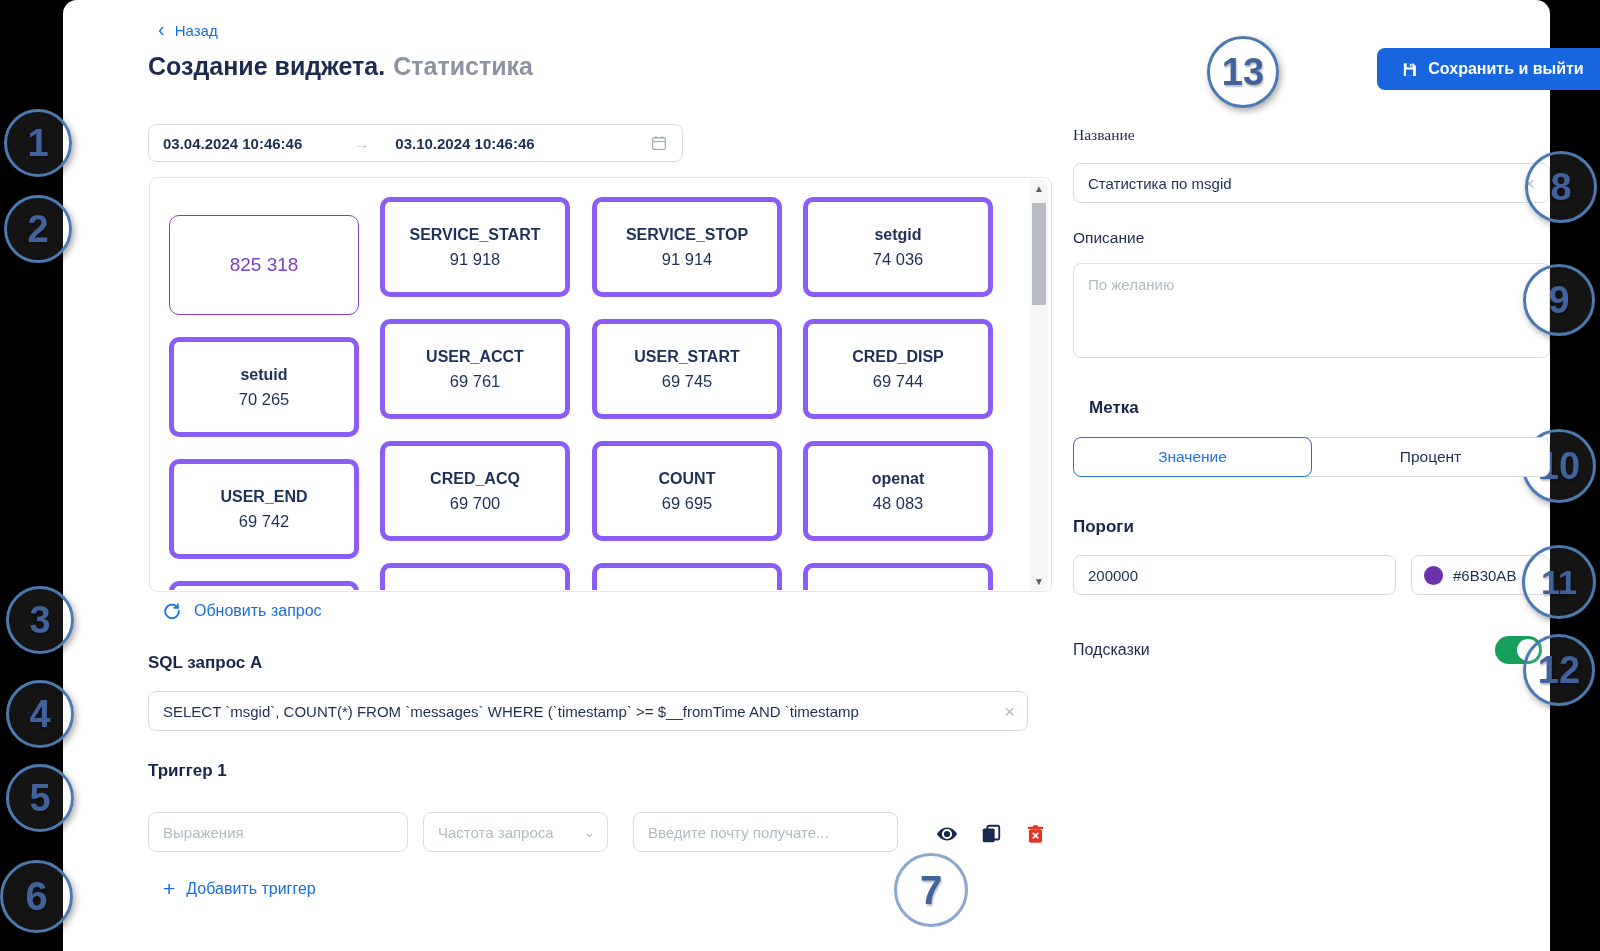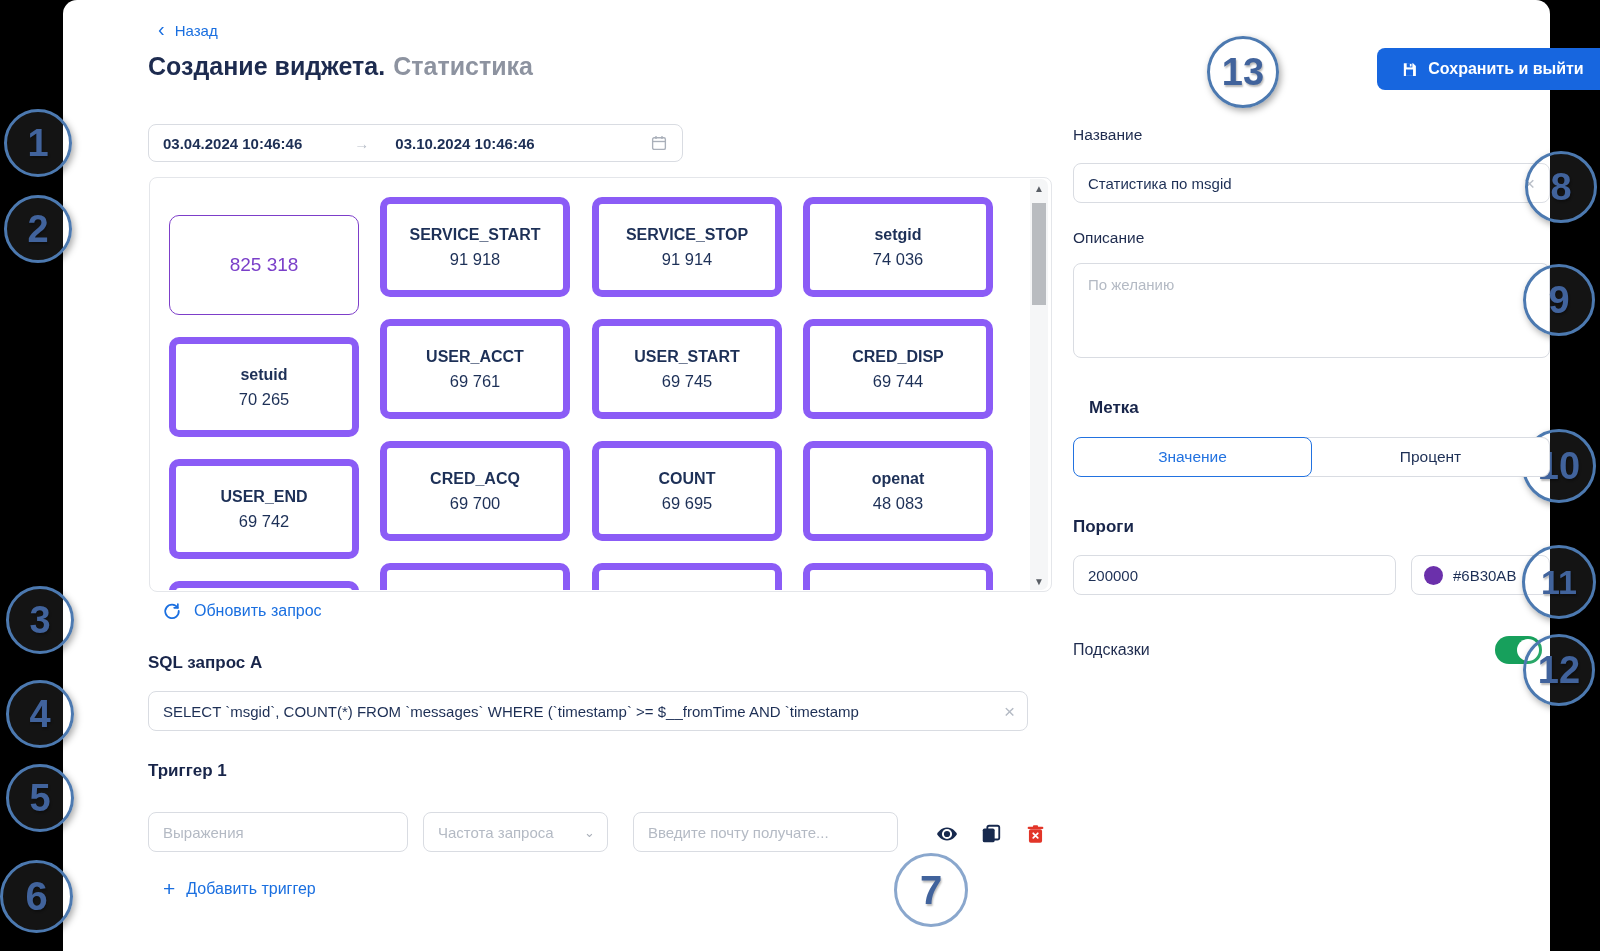--- a/index.html
+++ b/index.html
@@ -35,21 +35,21 @@
   .daterange { left:85px; top:124px; width:535px; height:38px; display:flex;
                align-items:center; padding:0 14px; gap:12px; font-weight:600; }
   .daterange .dr-arrow { color:#b9bfc9; font-size:15px; flex:0 0 auto; margin:0 14px 0 40px; }
   .daterange .cal { margin-left:auto; }
 
   
   .grid-box { left:86px; top:177px; width:903px; height:415px;
               border:1px solid #e4e6ea; border-radius:8px; }
   .grid-viewport { position:absolute; inset:1px; overflow:hidden; border-radius:7px; }
   .card { position:absolute; width:190px; height:100px; background:#fff;
-          border:7px solid #8b5cf6; border-radius:10px; display:flex; flex-direction:column;
+          border:5px solid #8b5cf6; border-radius:10px; display:flex; flex-direction:column;
           align-items:center; justify-content:center; gap:6px; cursor:pointer; }
   .card .c-label { font-size:16px; font-weight:bold; color:#1d3057; }
   .card .c-value { font-size:16.5px; color:#1d3057; }
   .card.selected { border:1.5px solid #7d3ec9; }
   .card.selected .c-value { color:#7a3fc9; font-size:19px; }
   .col0{left:18px;margin-top:18px;} .col1{left:229px;} .col2{left:441px;} .col3{left:652px;}
   .row0{top:18px;} .row1{top:140px;} .row2{top:262px;} .row3{top:384px;}
   .scrollbar { position:absolute; right:3px; top:1px; bottom:1px; width:18px;
                background:#f5f6f7; border-radius:0 7px 7px 0; }
   .sb-arrow { position:absolute; left:0; width:18px; height:18px; color:#5a5f66;
@@ -72,21 +72,21 @@
   .t-in2 .ph { color:#b4bac4; font-size:15px; padding-left:14px; flex:1; }
   .t-in2 .chev { color:#aab0ba; font-size:13px; padding-right:12px; }
   .t-in3 { left:570px; top:812px; width:265px; height:40px; }
   .t-icon { position:absolute; top:822px; width:24px; height:24px; cursor:pointer;
             display:flex; align-items:center; justify-content:center; }
   .add-trigger { left:100px; top:878px; display:flex; align-items:center; gap:11px;
                  color:#1a6fe0; font-size:16px; cursor:pointer; }
   .add-trigger .plus { font-size:21px; line-height:1; }
 
   
-  .lbl-name { left:1010px; top:126px; }
+  .lbl-name { left:1010px; top:126px;font-family:Liberation Serif, serif; }
   .name-wrap { left:1010px; top:163px; width:477px; height:40px; display:flex; align-items:center; }
   .name-input { border:none; background:transparent; outline:none; flex:1; height:100%;
                 padding:0 14px; font-size:15px; color:#1d2f55; font-family:"Liberation Sans", sans-serif; }
   .lbl-desc { left:1010px; top:229px; }
   .desc-area { left:1010px; top:263px; width:477px; height:95px; padding:12px 14px;
                resize:none; outline:none; font-family:"Liberation Sans", sans-serif; }
   .metka-h { left:1010px; top:398px;margin-left:16px; }
   .seg { left:1010px; top:437px; width:477px; height:40px; display:flex; }
   .seg-btn { flex:1; display:flex; align-items:center; justify-content:center; font-size:15.5px;
              background:#fff; cursor:pointer; }

